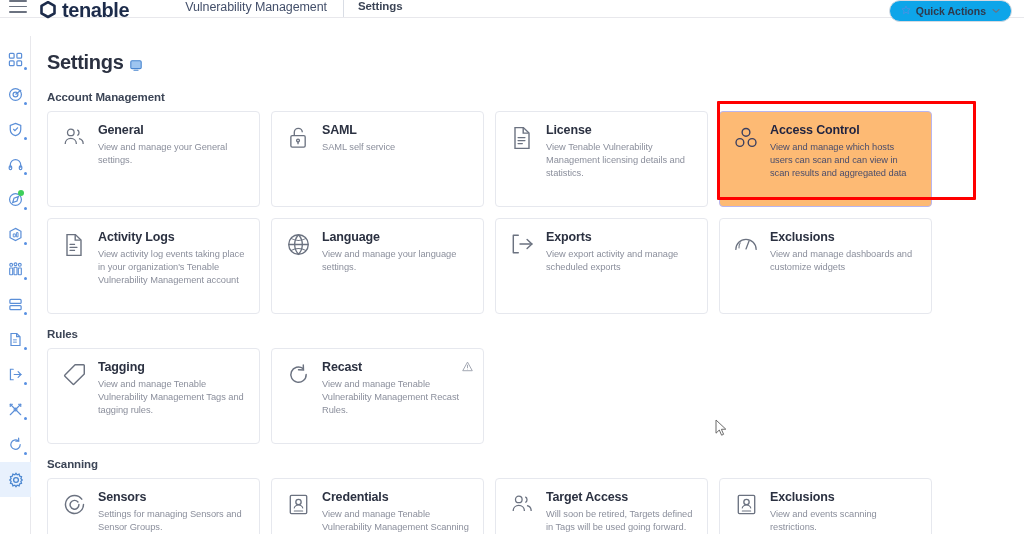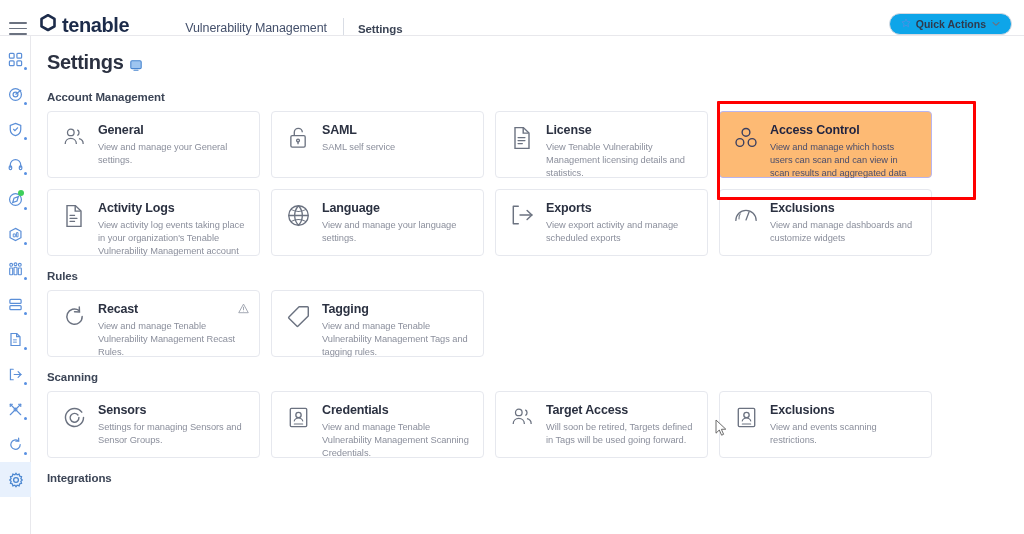--- a/index.html
+++ b/index.html
@@ -12,25 +12,25 @@
     background: #ffffff;
     font-family: "Liberation Sans", sans-serif;
     -webkit-font-smoothing: antialiased;
   }
 
   
   .topbar {
     position: absolute;
     top: 0; left: 0;
     width: 1024px;
-    height: 36px;
+    height: 18px;
     background: #ffffff;
     border-bottom: 1px solid #e8e8ec;
     display: flex;
-    align-items: flex-end;
+    align-items: flex-start;
     z-index: 20;
   }
   .hamburger {
     width: 18px; height: 13px;
     margin-left: 9px; margin-right: 10px;
     display: flex; flex-direction: column; justify-content: space-between;
     cursor: pointer;
   }
   .hamburger i { display: block; height: 1.6px; width: 100%; background: #6b7280; border-radius: 1px; }
 
@@ -151,21 +151,21 @@
   .section.rules { margin-top: 2px; }
 
   .grid {
     display: grid;
     grid-template-columns: repeat(4, 213px);
     gap: 11px;
   }
 
   .card {
     position: relative;
-    height: 67px;
+    height: 96px;
     border: 1px solid #e6e8ee;
     border-radius: 4px;
     background: #ffffff;
     padding: 12px 12px 10px 13px;
     display: flex;
     gap: 11px;
     cursor: pointer;
   }
   .card-icon {
     flex: 0 0 auto;
@@ -511,50 +511,50 @@
 
     </div>
   </div>
 
   <div class="section rules">
     <div class="section-label">Rules</div>
     <div class="grid">
 
       <div class="card">
         <div class="card-icon">
+          <svg width="23" height="23" viewBox="0 0 24 24" fill="none" stroke="#6b7280" stroke-width="1.5" stroke-linejoin="round">
+            <path d="M12.6 1.8 H21.4 a .8 .8 0 0 1 .8 .8 V11.4 L11.6 22 a1 1 0 0 1 -1.4 0 L2 13.8 a1 1 0 0 1 0 -1.4 Z"></path>
+          </svg>
+        </div>
+        <div class="card-body">
+          <div class="card-title">Tagging</div>
+          <div class="card-desc">View and manage Tenable Vulnerability Management Tags and tagging rules.</div>
+        </div>
+      </div>
+
+      <div class="card">
+        <div class="card-icon">
           <svg width="23" height="23" viewBox="0 0 24 24" fill="none" stroke="#6b7280" stroke-width="1.5" stroke-linecap="round">
             <path d="M20 12 A8 8 0 1 1 16.6 5.6"></path>
             <path d="M17 2 L17.2 7.2 L12 7"></path>
           </svg>
         </div>
         <div class="card-body">
           <div class="card-title">Recast</div>
           <div class="card-desc">View and manage Tenable Vulnerability Management Recast Rules.</div>
         </div>
         <span class="card-warn">
           <svg width="11" height="11" viewBox="0 0 12 12" fill="none" stroke="#9aa0ac" stroke-width="1" stroke-linejoin="round">
             <path d="M6 1.2 L11.2 10.6 H0.8 Z"></path>
             <path d="M6 4.6 v2.6" stroke-linecap="round"></path>
               <circle cx="6" cy="8.8" r=".5" fill="#9aa0ac" stroke="none"></circle>
           </svg>
         </span>
       </div>
 
-      <div class="card">
-        <div class="card-icon">
-          <svg width="23" height="23" viewBox="0 0 24 24" fill="none" stroke="#6b7280" stroke-width="1.5" stroke-linejoin="round">
-            <path d="M12.6 1.8 H21.4 a .8 .8 0 0 1 .8 .8 V11.4 L11.6 22 a1 1 0 0 1 -1.4 0 L2 13.8 a1 1 0 0 1 0 -1.4 Z"></path>
-          </svg>
-        </div>
-        <div class="card-body">
-          <div class="card-title">Tagging</div>
-          <div class="card-desc">View and manage Tenable Vulnerability Management Tags and tagging rules.</div>
-        </div>
-      </div>
-
     </div>
   </div>
 
   <div class="section scanning">
     <div class="section-label">Scanning</div>
     <div class="grid">
 
       <div class="card">
         <div class="card-icon">
           <svg width="23" height="23" viewBox="0 0 24 24" fill="none" stroke="#6b7280" stroke-width="1.5" stroke-linecap="round">

